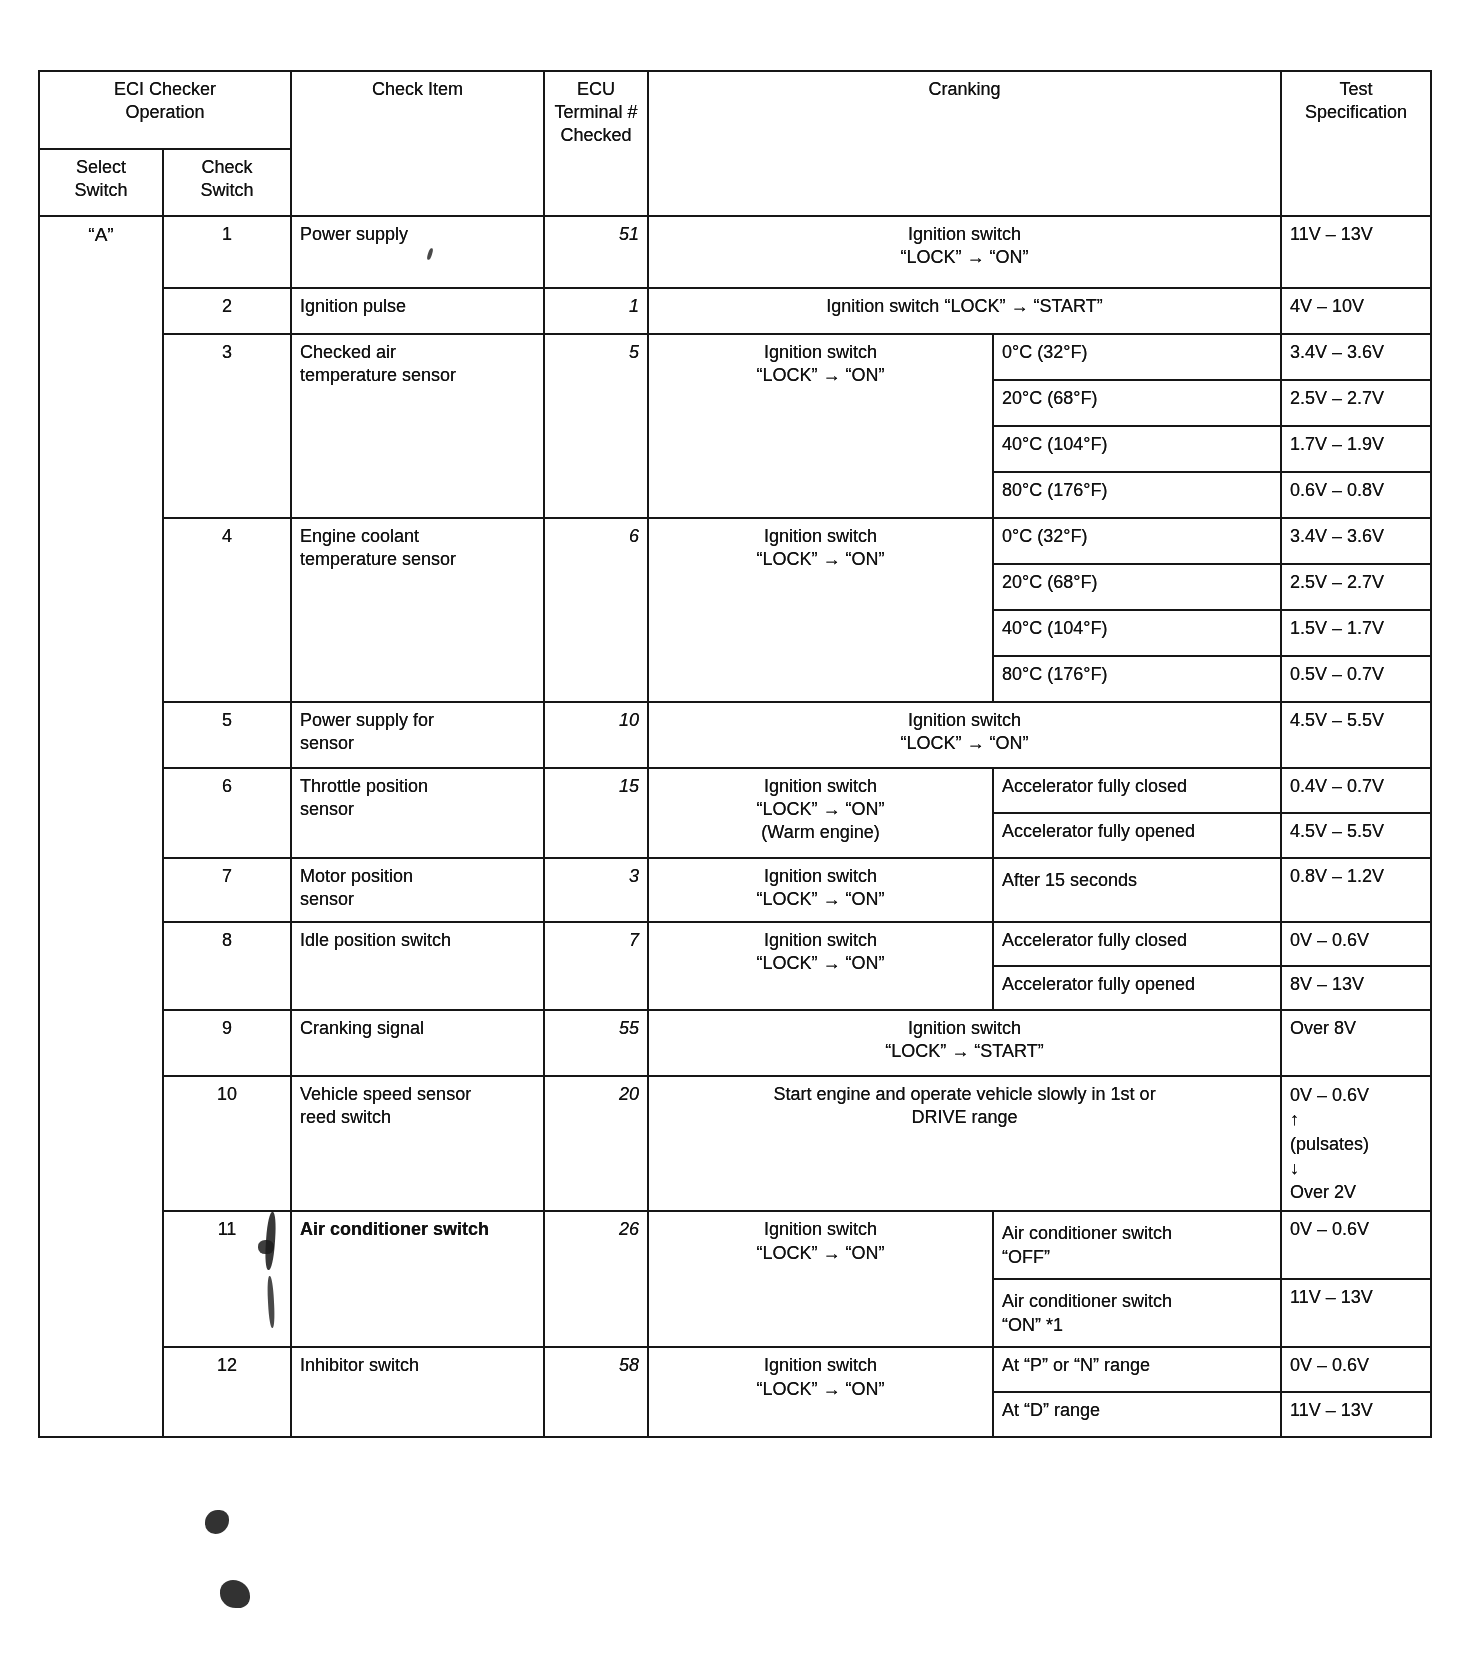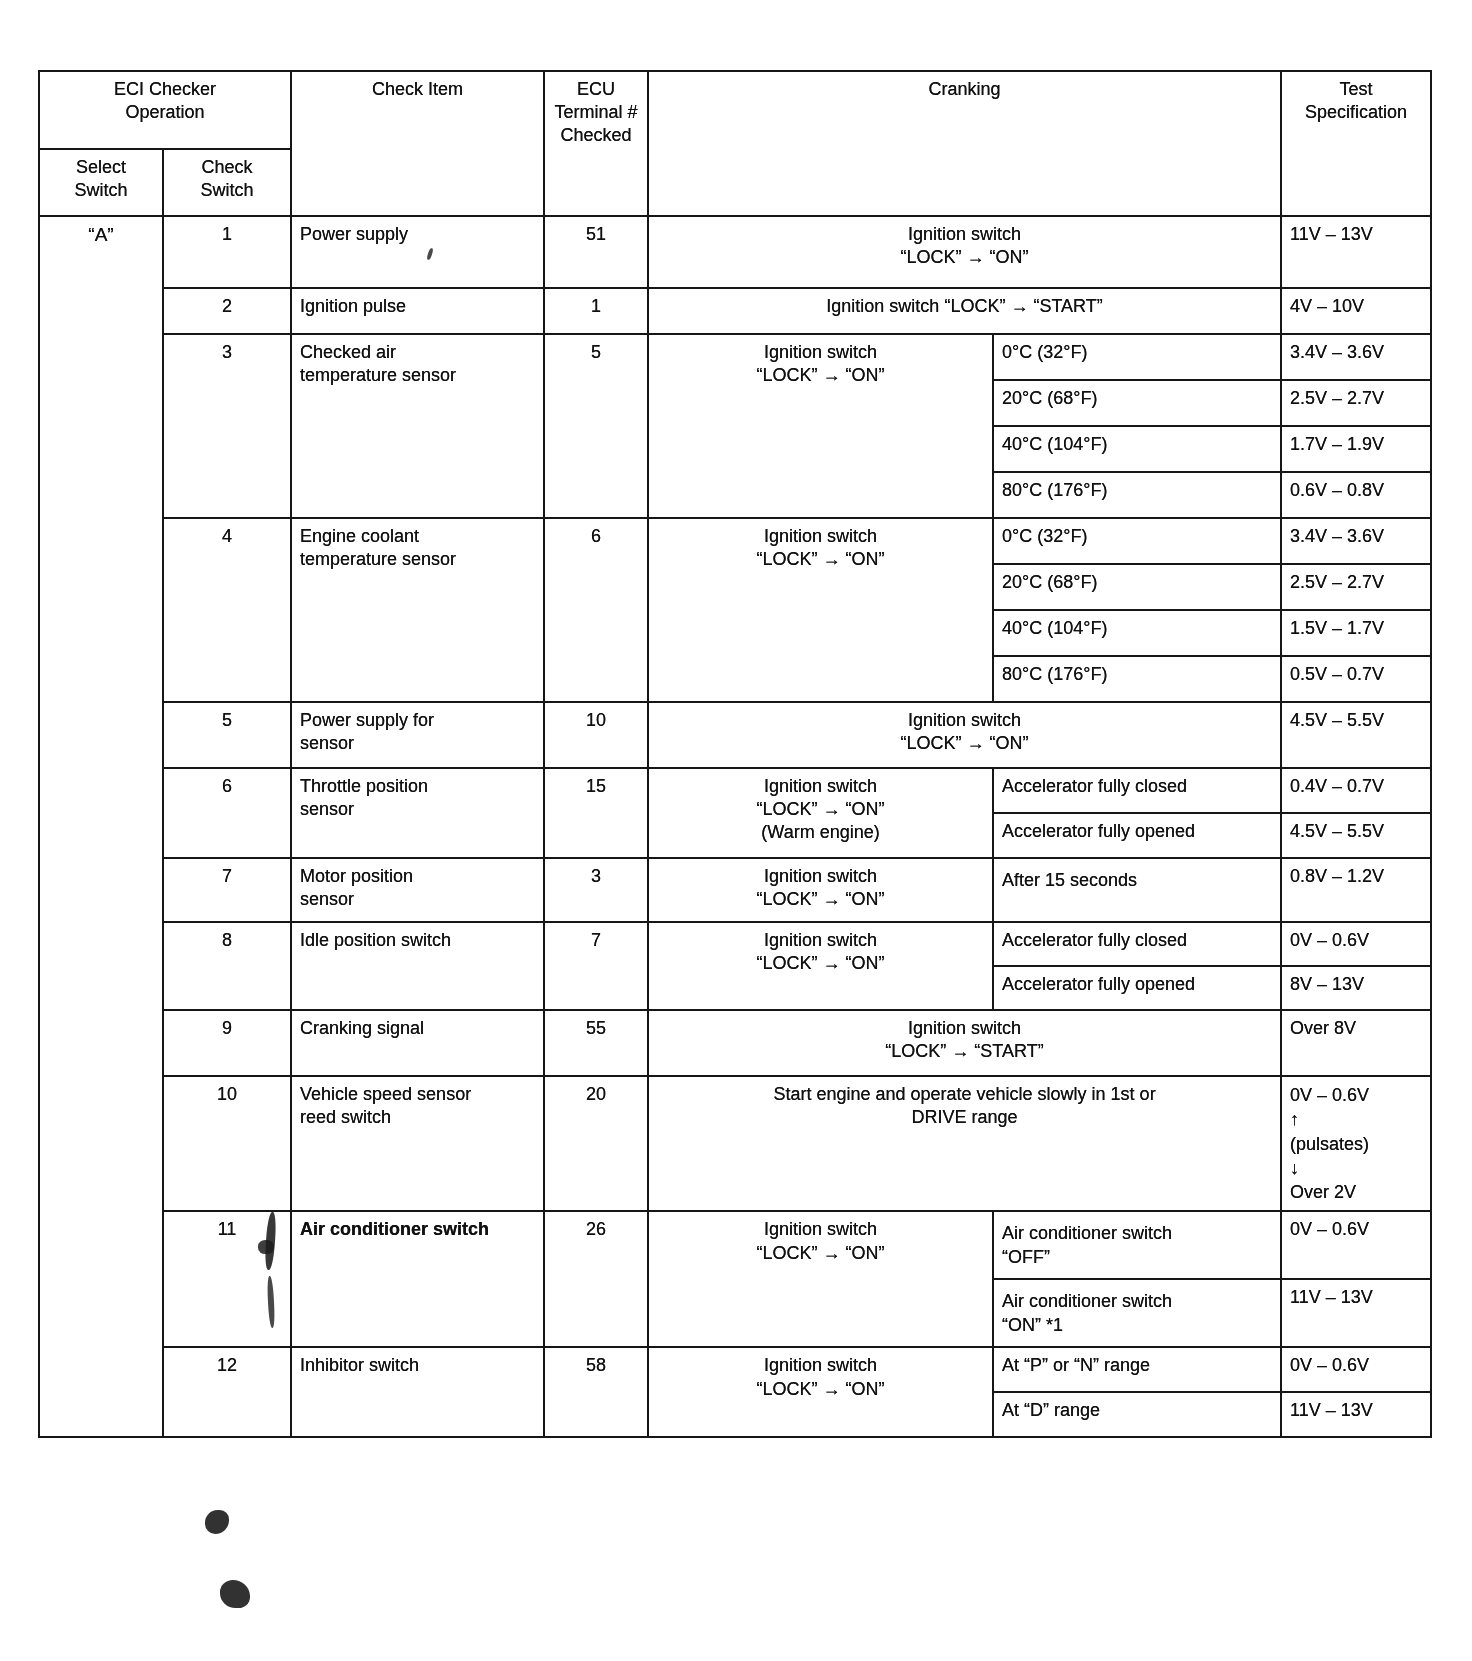--- a/index.html
+++ b/index.html
@@ -36,21 +36,21 @@
   
   td.sel{
     border-left:none; border-bottom:5px solid #0d0d0d;
     text-align:center; vertical-align:middle;
     font-size:19px;
   }
   td.maj{ border-top:4px solid #0d0d0d; }       
   td.hsep{ border-top:5px solid #0d0d0d; }      
   td.bot{ border-bottom:5px solid #0d0d0d; }    
   td.num{ text-align:center; padding-top:12px; }
-  td.term{ text-align:center; padding-top:12px; }
+  td.term{ text-align:right; padding-top:12px;font-style:italic; }
   td.item{ padding:10px 6px 6px 12px; }
   td.cond{ padding:10px 6px 6px 14px;text-align:center; }
   td.sub{ vertical-align:middle; padding:4px 6px 4px 12px; }
   td.spec{ text-align:left; vertical-align:middle; padding:4px 4px; }
   td.spec-top{ vertical-align:top; padding-top:12px; }
   .pre{ white-space:pre-line; }
   .bold{ font-weight:bold; }
   
   .note{
     position:absolute; left:40px; top:1532px;

